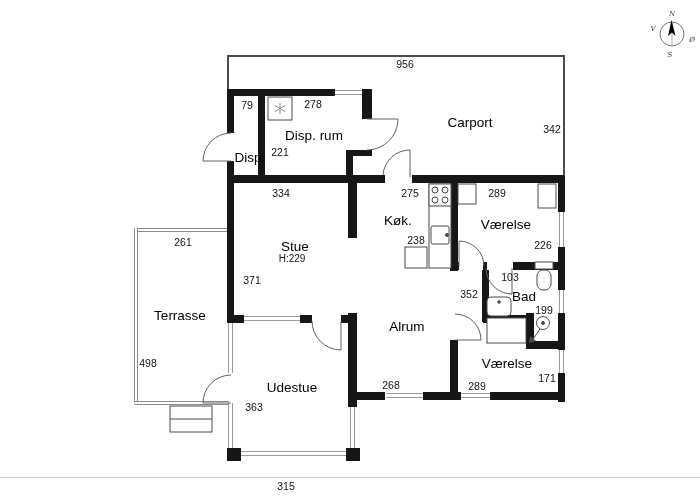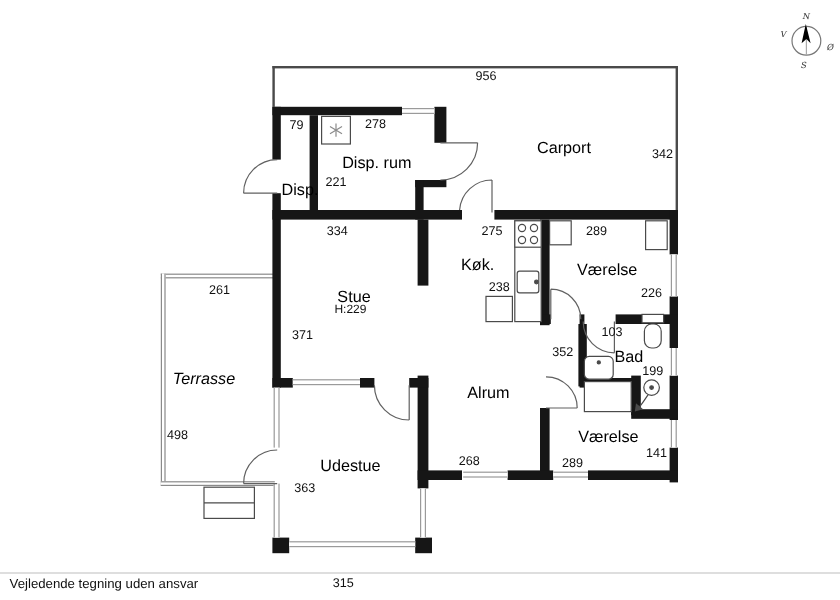--- a/index.html
+++ b/index.html
@@ -149,21 +149,21 @@
     </g>
   </svg>
 
   <span class="lbl room" style="left:250px;top:138px;margin-top:20px;">Disp.</span>
   <span class="lbl room" style="left:314px;top:136px;">Disp. rum</span>
   <span class="lbl room" style="left:470px;top:123px;">Carport</span>
   <span class="lbl room" style="left:398px;top:221px;">Køk.</span>
   <span class="lbl room" style="left:506px;top:225px;">Værelse</span>
   <span class="lbl room" style="left:295px;top:247px;">Stue</span>
   <span class="lbl sub" style="left:292px;top:259px;">H:229</span>
-  <span class="lbl room" style="left:170px;top:316px;font-style:italic;">Terrasse</span>
+  <span class="lbl room" style="left:180px;top:316px;">Terrasse</span>
   <span class="lbl room" style="left:524px;top:297px;">Bad</span>
   <span class="lbl room" style="left:407px;top:327px;">Alrum</span>
   <span class="lbl room" style="left:507px;top:364px;">Værelse</span>
   <span class="lbl room" style="left:292px;top:388px;">Udestue</span>
 
   <span class="lbl dim" style="left:405px;top:64px;">956</span>
   <span class="lbl dim" style="left:247px;top:105px;">79</span>
   <span class="lbl dim" style="left:313px;top:104px;">278</span>
   <span class="lbl dim" style="left:552px;top:129px;">342</span>
   <span class="lbl dim" style="left:280px;top:152px;">221</span>
@@ -173,19 +173,18 @@
   <span class="lbl dim" style="left:416px;top:240px;">238</span>
   <span class="lbl dim" style="left:543px;top:245px;">226</span>
   <span class="lbl dim" style="left:183px;top:242px;">261</span>
   <span class="lbl dim" style="left:252px;top:280px;">371</span>
   <span class="lbl dim" style="left:510px;top:277px;">103</span>
   <span class="lbl dim" style="left:469px;top:294px;">352</span>
   <span class="lbl dim" style="left:544px;top:310px;">199</span>
   <span class="lbl dim" style="left:148px;top:363px;">498</span>
   <span class="lbl dim" style="left:391px;top:385px;">268</span>
   <span class="lbl dim" style="left:477px;top:386px;">289</span>
-  <span class="lbl dim" style="left:547px;top:378px;">141</span>
+  <span class="lbl dim" style="left:547px;top:378px;">171</span>
   <span class="lbl dim" style="left:254px;top:407px;">363</span>
   <span class="lbl dim" style="left:286px;top:446px;margin-top:40px;">315</span>
 
   <div class="footline"></div>
-  <div class="disclaimer">Vejledende tegning uden ansvar</div>
 </div>
 
 </body></html>

